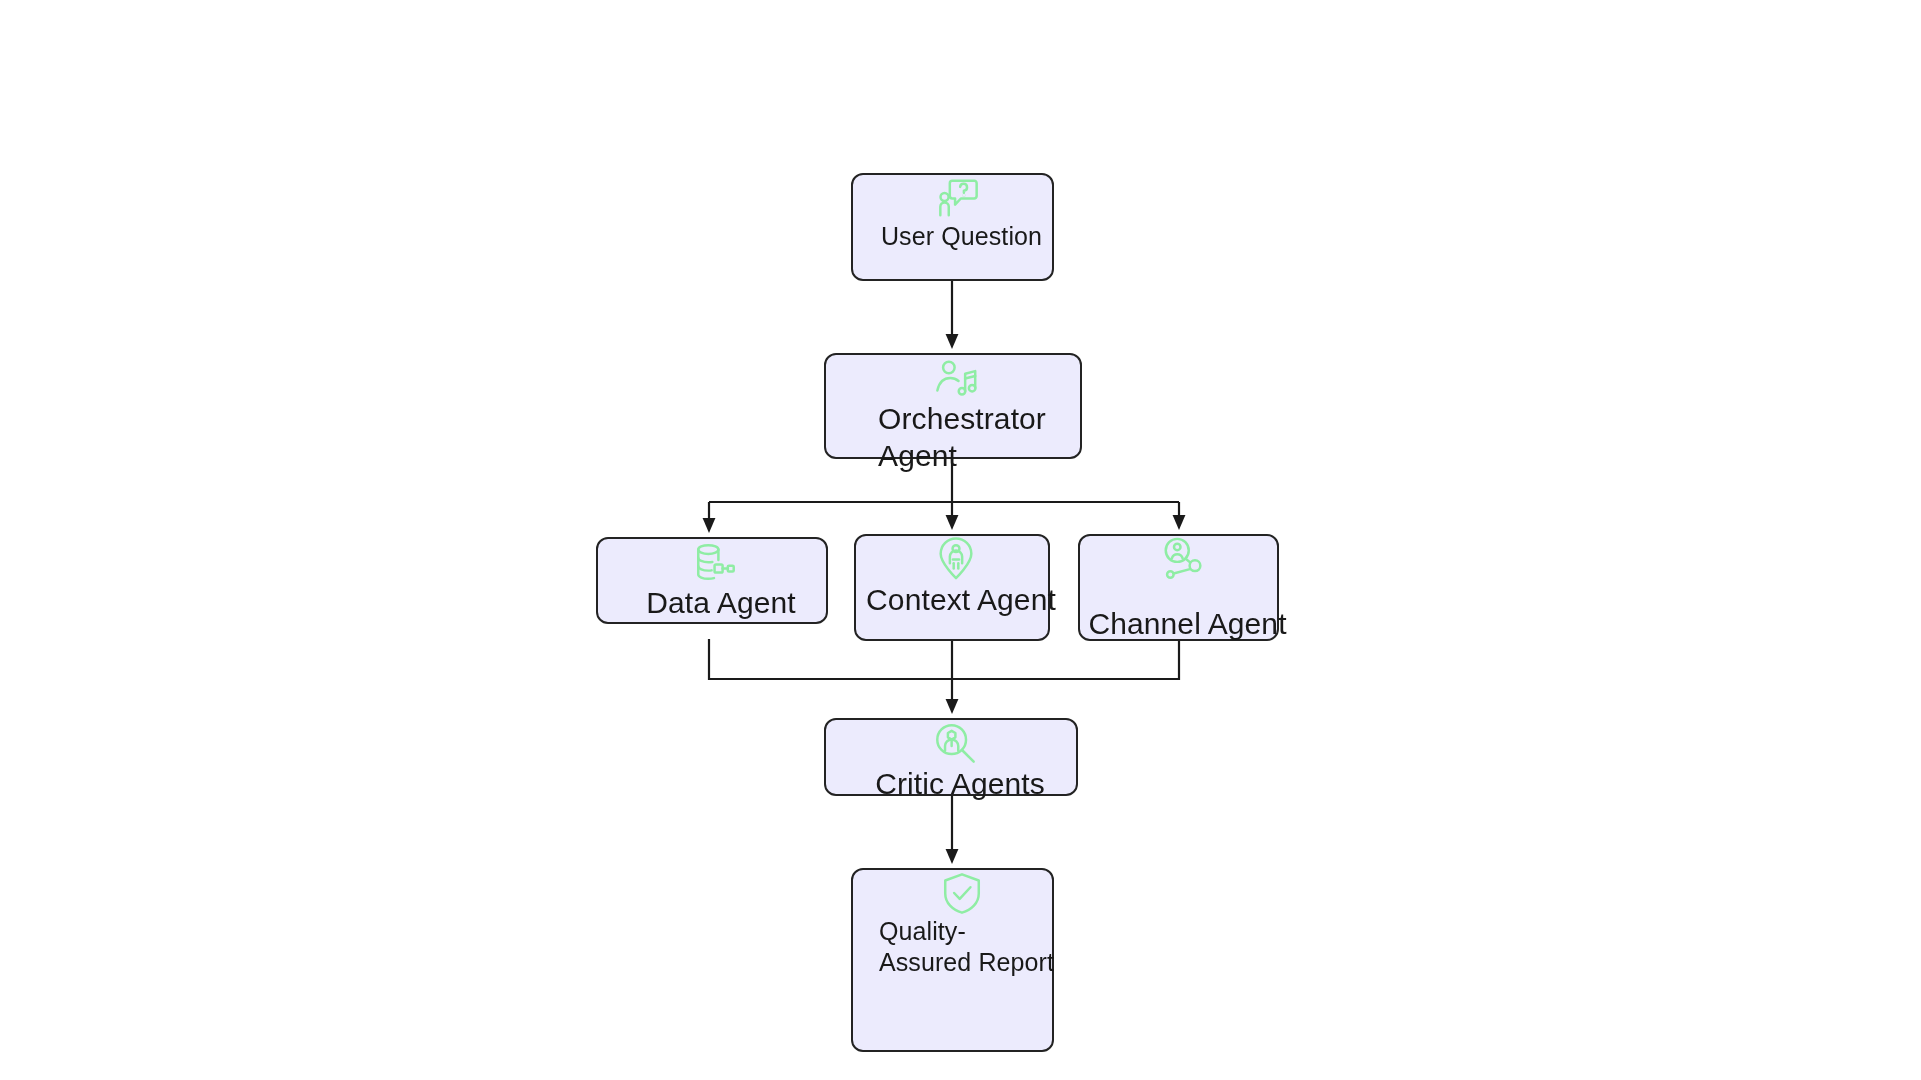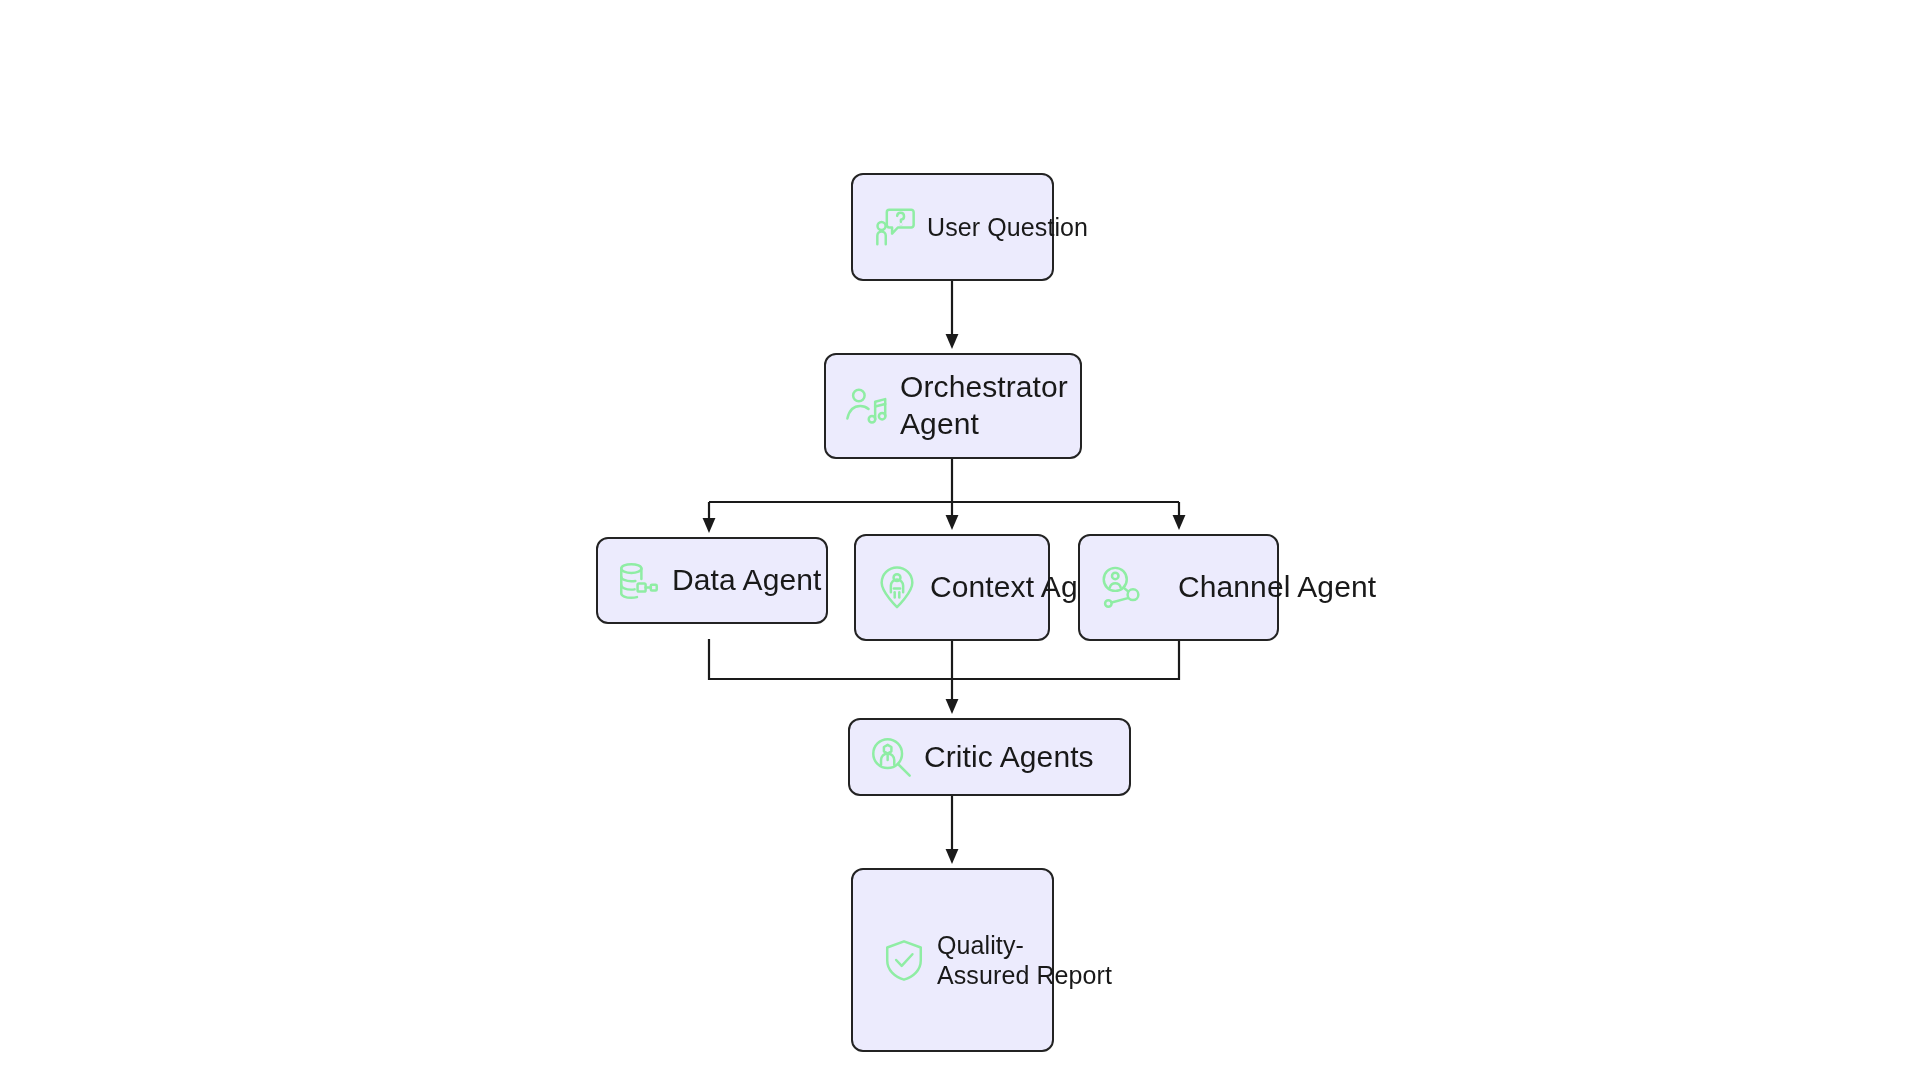--- a/index.html
+++ b/index.html
@@ -27,21 +27,21 @@
     height: 1080px;
     pointer-events: none;
   }
   .node {
     position: absolute;
     box-sizing: border-box;
     background: #ecebfd;
     border: 2px solid #232323;
     border-radius: 12px;
     display: flex;
-    flex-direction: row;
+    flex-direction: column;
     align-items: center;
     justify-content: flex-start;
     padding-left: 18px;
     z-index: 2;
   }
   .node-icon {
     flex: 0 0 auto;
     width: 46px;
     height: 46px;
     margin-right: 10px;
@@ -55,21 +55,21 @@
     line-height: 1.22;
     color: #191919;
     letter-spacing: 0.1px;
   }
   
   #node-user-question    { left: 851px;  top: 173px; width: 203px; height: 108px; }
   #node-orchestrator     { left: 824px;  top: 353px; width: 258px; height: 106px; }
   #node-data-agent       { left: 596px;  top: 537px; width: 232px; height: 87px; }
   #node-context-agent    { left: 854px;  top: 534px; width: 196px; height: 107px; }
   #node-channel-agent    { left: 1078px; top: 534px; width: 201px; height: 107px; gap: 24px; }
-  #node-critic-agents    { left: 824px;  top: 718px; width: 283px; height: 78px; margin-left: 24px; }
+  #node-critic-agents    { left: 824px;  top: 718px; width: 254px; height: 78px; }
   #node-quality-report   { left: 851px;  top: 868px; width: 203px; height: 184px; padding-left: 28px; }
 
   #node-user-question  .node-label,
   #node-quality-report .node-label { font-size: 25px; }
 </style>
 </head>
 <body>
 
 <div id="canvas">
 

